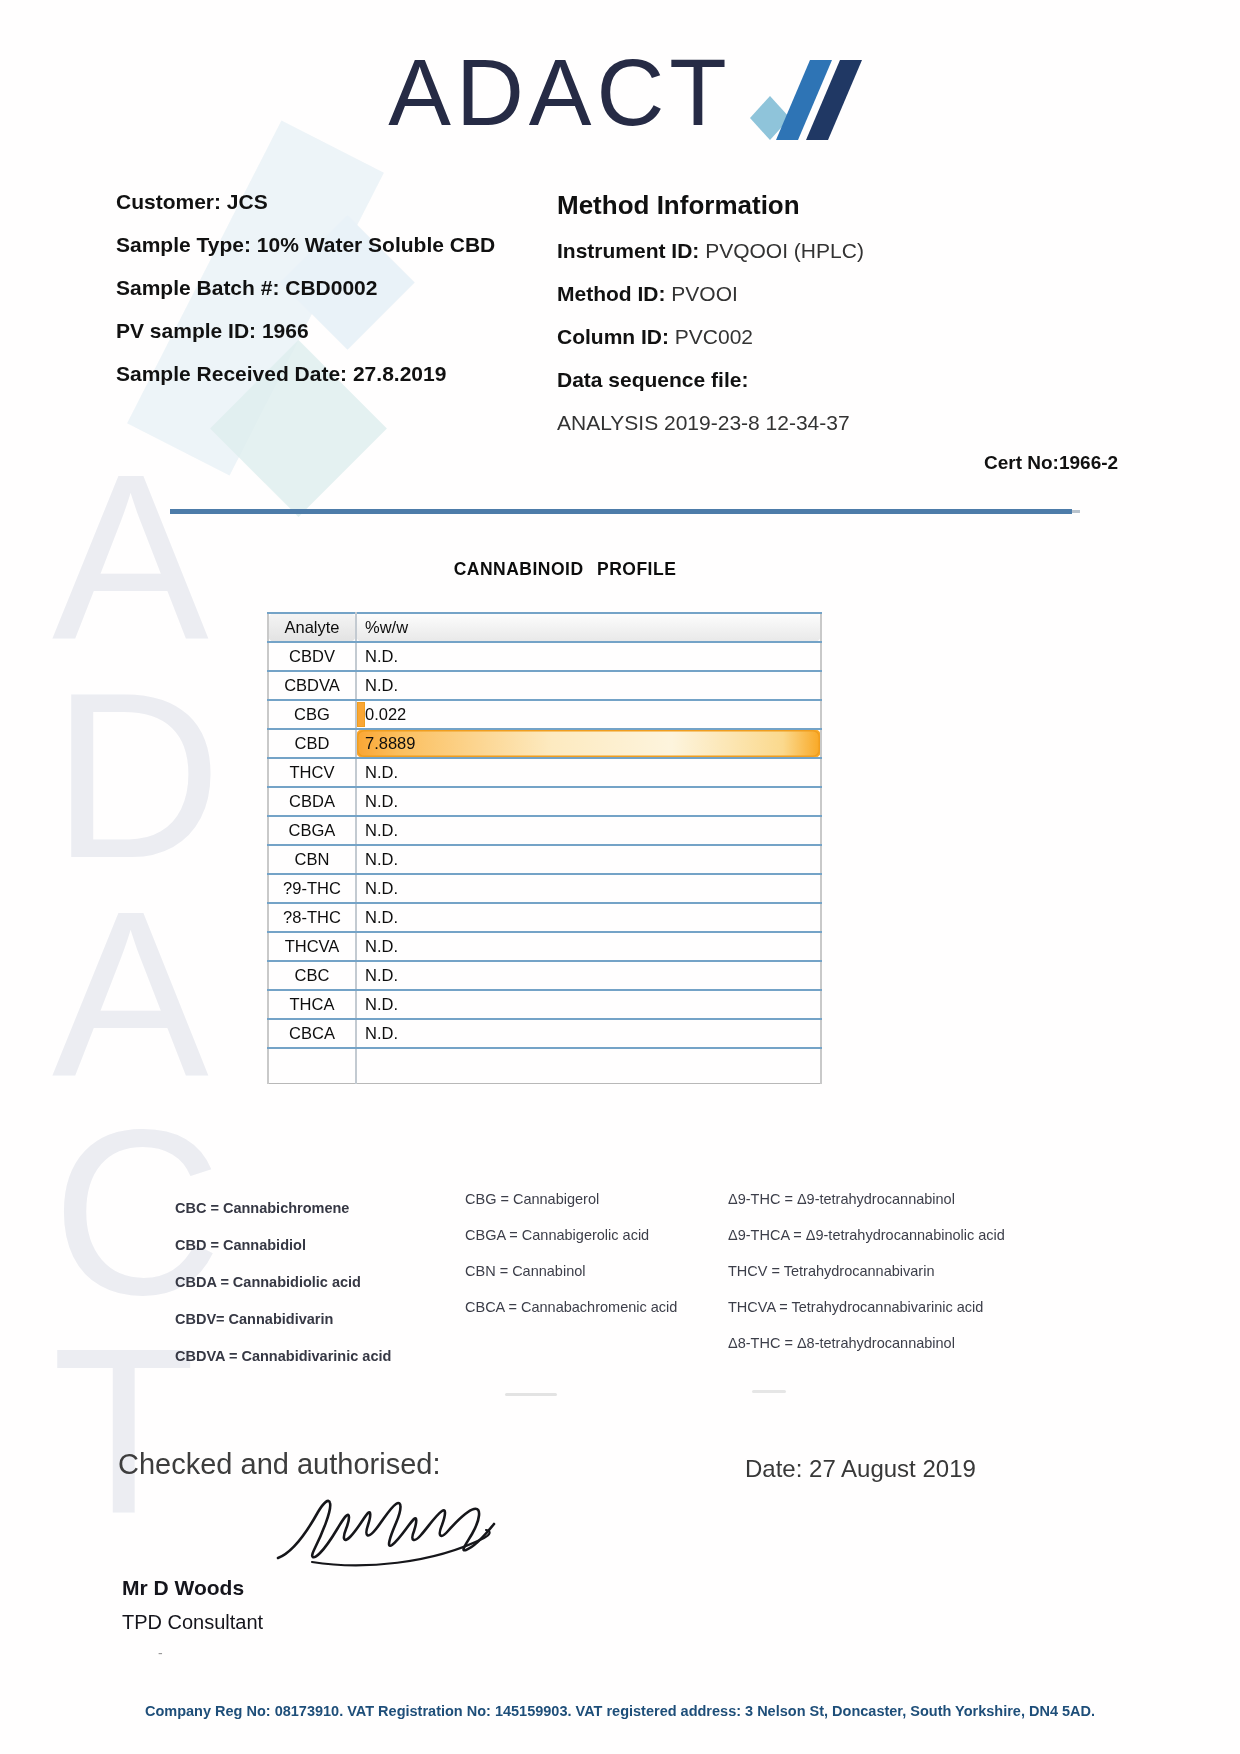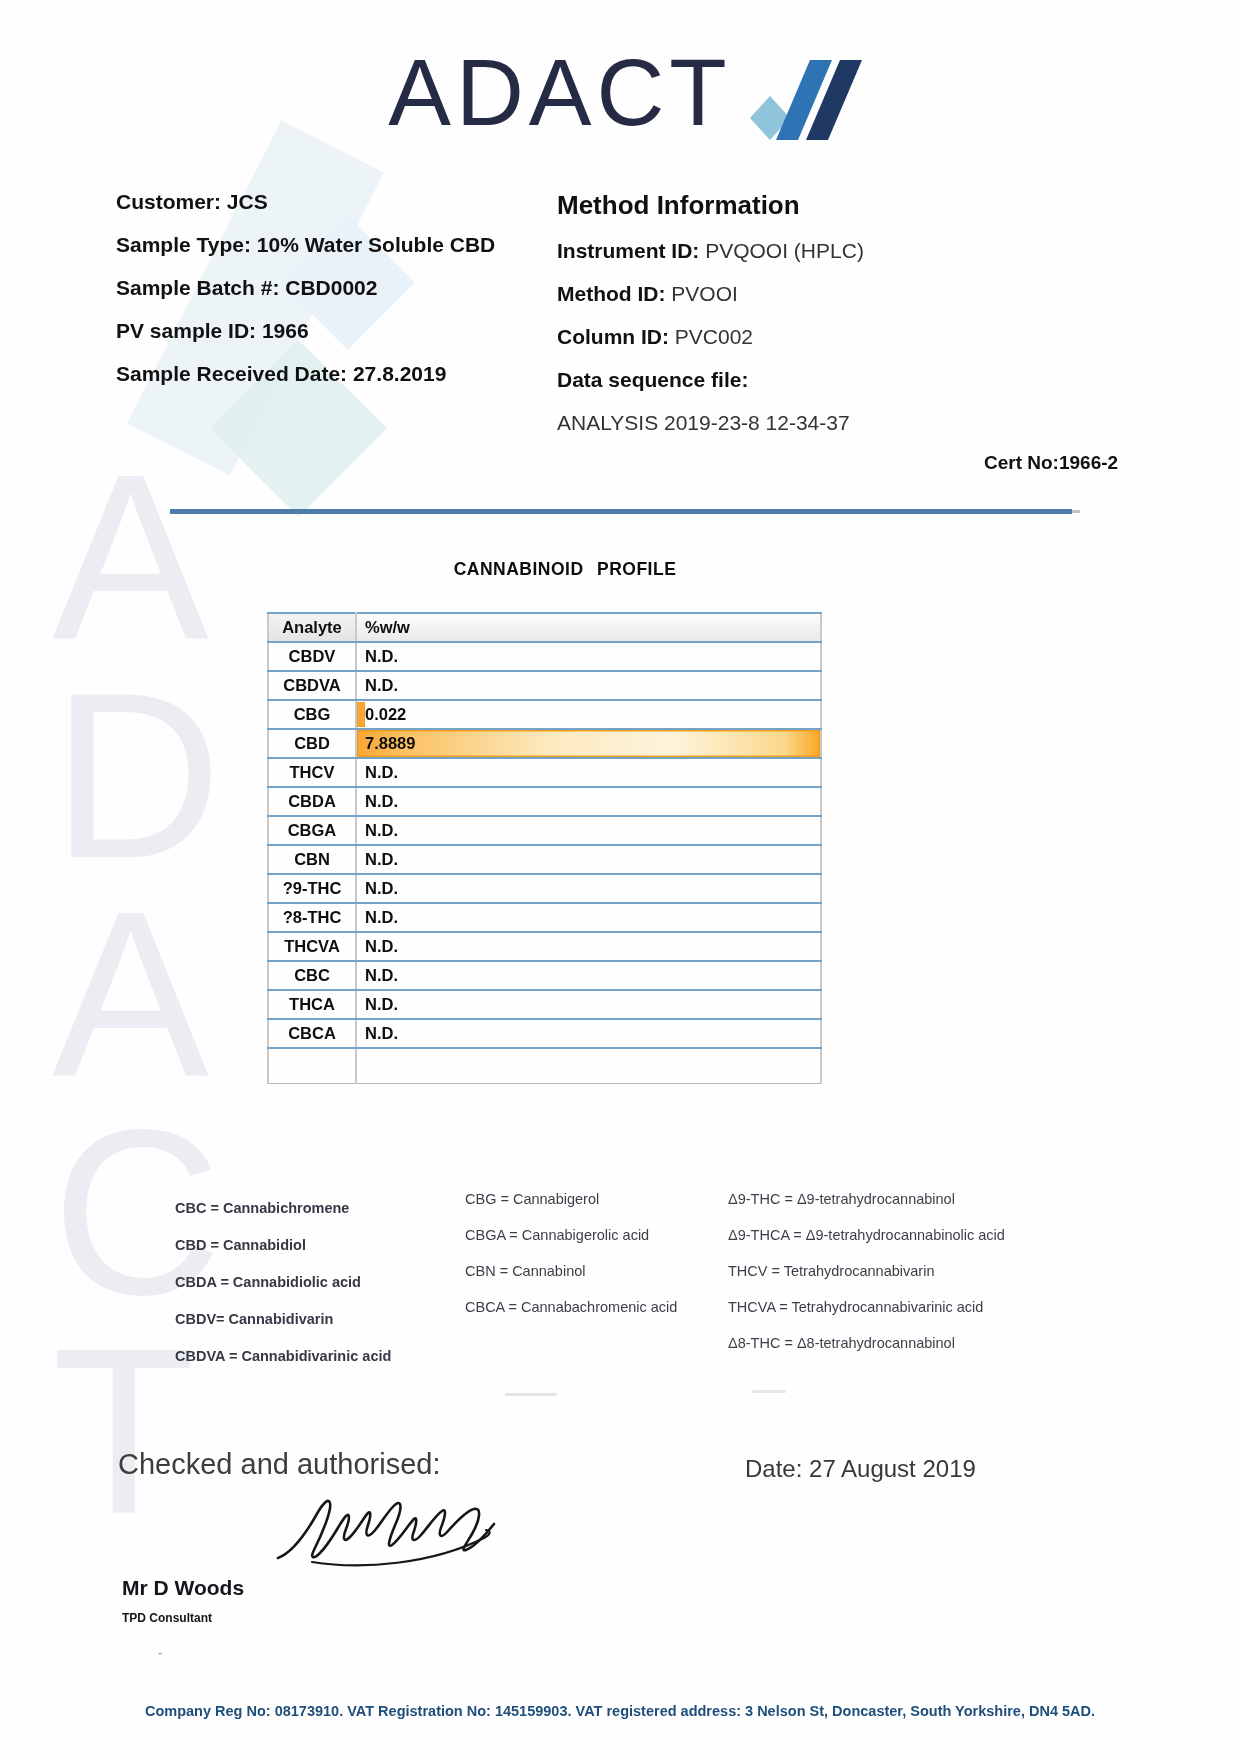--- a/index.html
+++ b/index.html
@@ -36,21 +36,21 @@
 
   .rule { position:absolute; left:170px; top:509px; width:902px; height:5px; background:#4d7ca9; }
   .rule-tail { position:absolute; left:1072px; top:510px; width:8px; height:3px; background:#b9c3cd; }
 
   
   .profile-title { position:absolute; left:170px; top:559px; width:790px; text-align:center;
     font-size:17.5px; font-weight:bold; color:#0d0d0d; letter-spacing:.5px; word-spacing:8px; }
 
   table.profile { position:absolute; left:267px; top:612px; width:555px; border-collapse:collapse;
     border-left:2px solid #c9c9c9; border-right:2px solid #c9c9c9; }
-  table.profile td, table.profile th { font-size:16.5px; font-weight:bold; color:#0e0e0e; }
+  table.profile td, table.profile th { font-size:16.5px; font-weight:normal; color:#0e0e0e;border-radius:7px; }
   table.profile th, table.profile td { height:29px; }
   tr.hdr th { background:linear-gradient(180deg,#fcfcfc,#e9e9e9); border-top:2px solid #74a3c7; border-bottom:2px solid #74a3c7; }
   tr.hdr th:first-child { background:linear-gradient(180deg,#f4f4f4,#e3e3e3); }
   tr.r td { border-bottom:2px solid #74a3c7; }
   td.a, th.a { width:88px; text-align:center; border-right:2px solid #c3cad1; }
   td.v, th.v { text-align:left; padding-left:8px; }
   tr.empty td { height:35px; border-bottom:1.5px solid #b8b8b8; }
   tr.empty td.a { border-right:2px solid #c3cad1; }
 
   td.bar-full { background:linear-gradient(90deg,#faa634 0%,#fbbf5e 9%,#fdeac0 42%,#fdf4dd 68%,#fbd98d 92%,#f9a825 100%);
@@ -67,21 +67,21 @@
   .lc3 { left:728px; top:1191px; } .lc3 .item { margin-bottom:20px; }
 
   .smudge1 { position:absolute; left:505px; top:1393px; width:52px; height:3px; background:#e3e3e3; border-radius:2px; }
   .smudge2 { position:absolute; left:752px; top:1390px; width:34px; height:3px; background:#e6e6e6; border-radius:2px; }
 
   
   .checked-label { position:absolute; left:118px; top:1448px; font-size:29px; color:#3d3d3d; }
   .date-label { position:absolute; left:745px; top:1448px; font-size:24px; color:#383838;margin-top:7px; }
   .signature { position:absolute; left:272px; top:1492px; }
   .sig-name { position:absolute; left:122px; top:1576px; font-size:21px; font-weight:bold; color:#15151c; }
-  .sig-title { position:absolute; left:122px; top:1611px; font-size:12px; font-weight:bold; color:#15151c; }
+  .sig-title { position:absolute; left:122px; top:1611px; font-size:20px; font-weight:normal; color:#15151c; }
   .sig-mark { position:absolute; left:158px; top:1645px; font-size:14px; color:#9a9a9a; }
 
   
   .footer { position:absolute; left:0; top:1703px; width:1240px; text-align:center;
     font-size:14.5px; font-weight:bold; color:#1e4e79; }
 </style>
 </head>
 <body>
 
 <div class="page">

